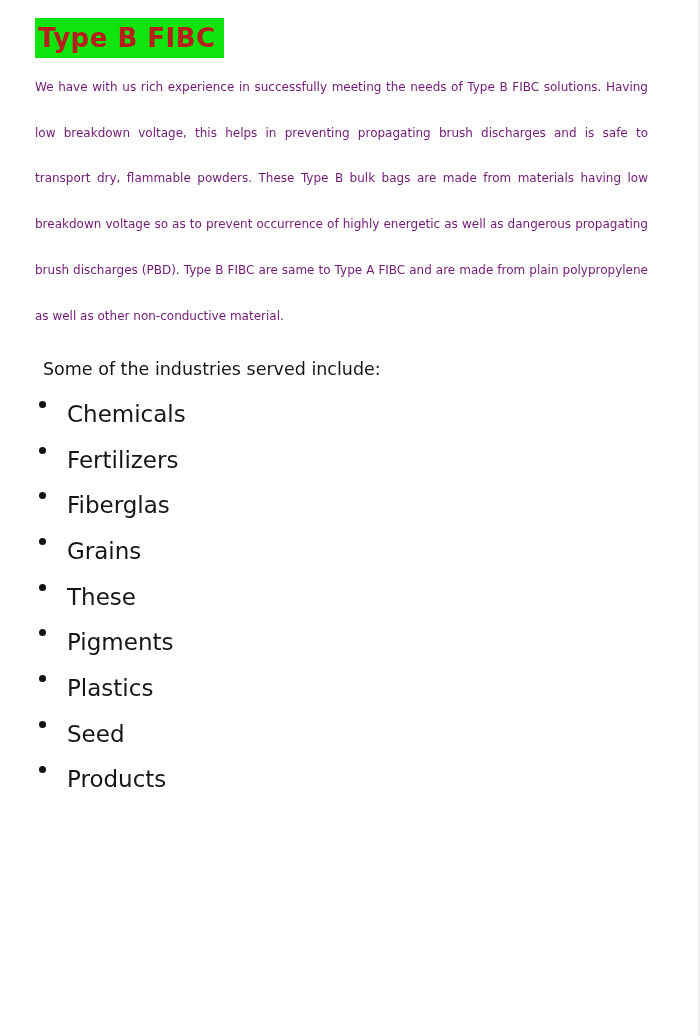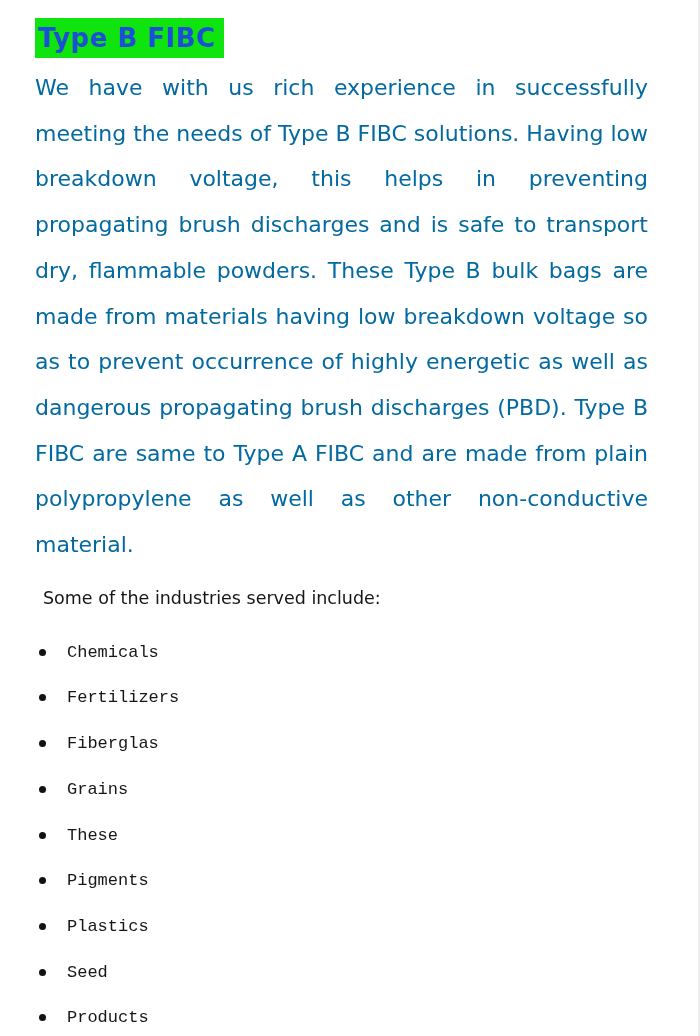--- a/index.html
+++ b/index.html
@@ -27,50 +27,49 @@
     box-sizing: border-box;
     padding: 18px 52px 0 35px;
   }
   .title-wrap {
     margin: 0;
     line-height: 1;
   }
   .title-highlight {
     display: inline-block;
     background: #0fe40f;
-    color: #1d4ed8;
+    color: #b91c1c;
     font-weight: bold;
     font-size: 26px;
     letter-spacing: 0.5px;
     padding: 7px 8px 7px 3px;
   }
   .intro-paragraph {
     margin: 7px 0 0 0;
-    font-size: 22px;
+    font-size: 12px;
     line-height: 45.7px;
     text-align: justify;
-    color: #0369a1;
+    color: #701a75;
   }
   .list-intro {
     margin: 8px;
     font-size: 17.5px;
     line-height: 45.7px;
     text-align: left;
   }
   .industries-list {
     list-style: none;
     margin: 0;
     padding: 0;
   }
   .industries-list li {
     height: 45.7px;
     display: flex;
-    align-items: center;
-    font-size: 17px;
-    font-family: Liberation Mono, monospace;
+    align-items: flex-start;
+    font-size: 23px;
   }
   .bullet-dot {
     flex: none;
     width: 7px;
     height: 7px;
     border-radius: 50%;
     background: #121212;
     margin: 0 21px 0 4px;
   }
 </style>

